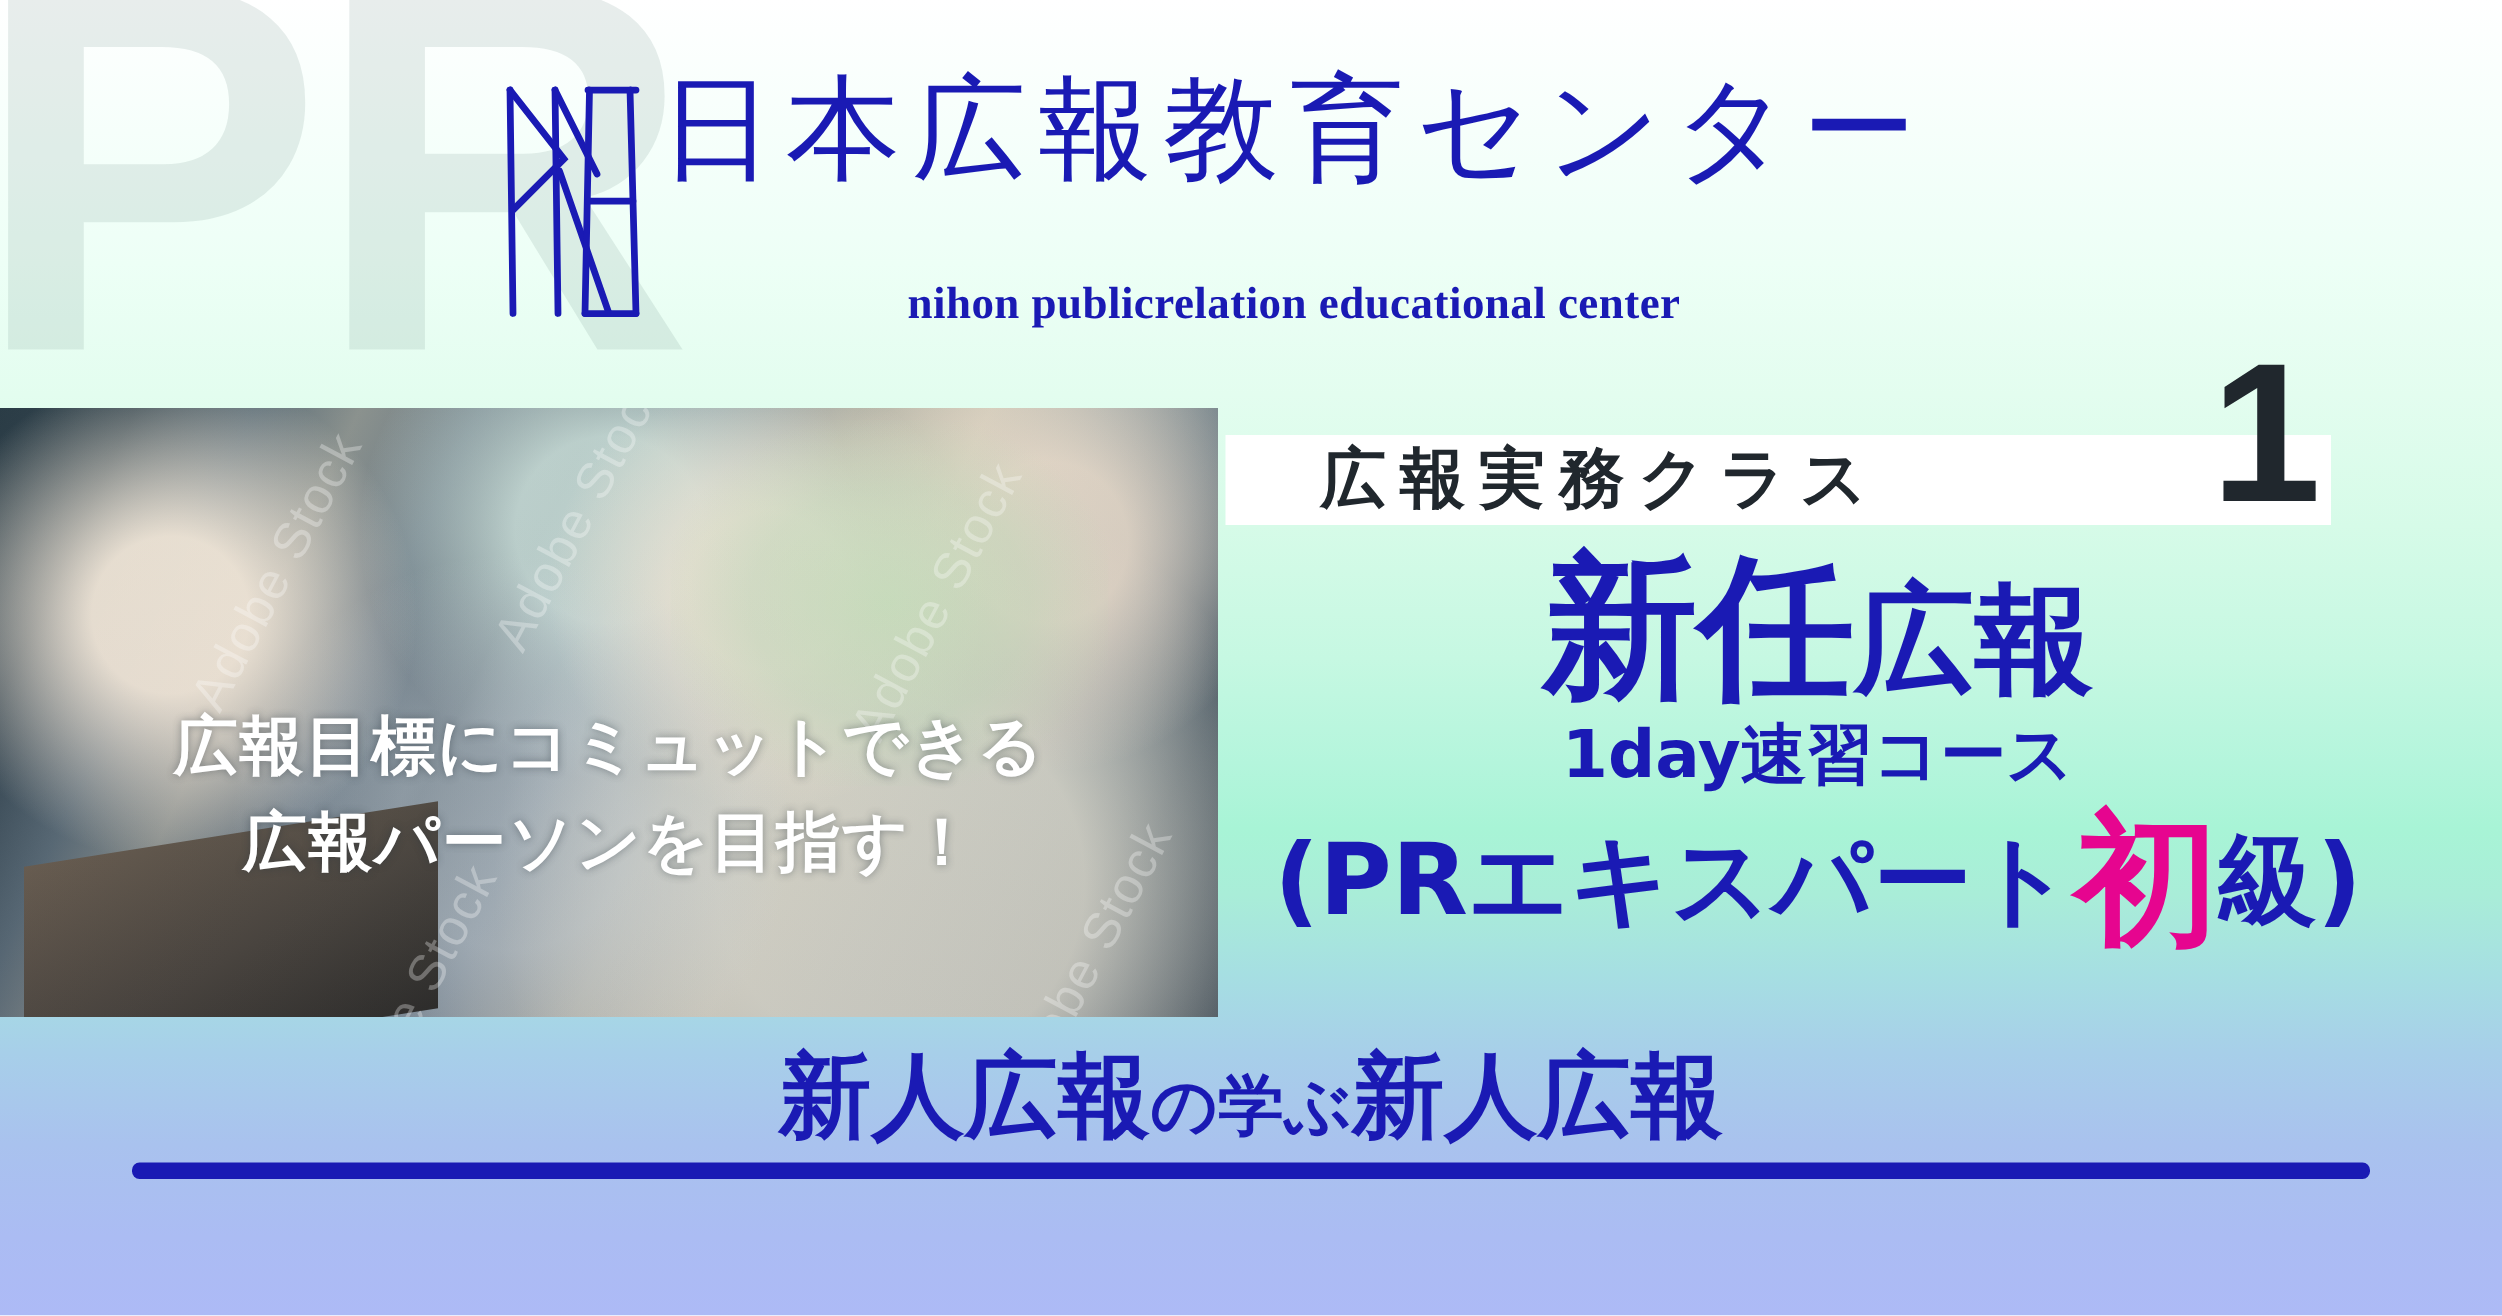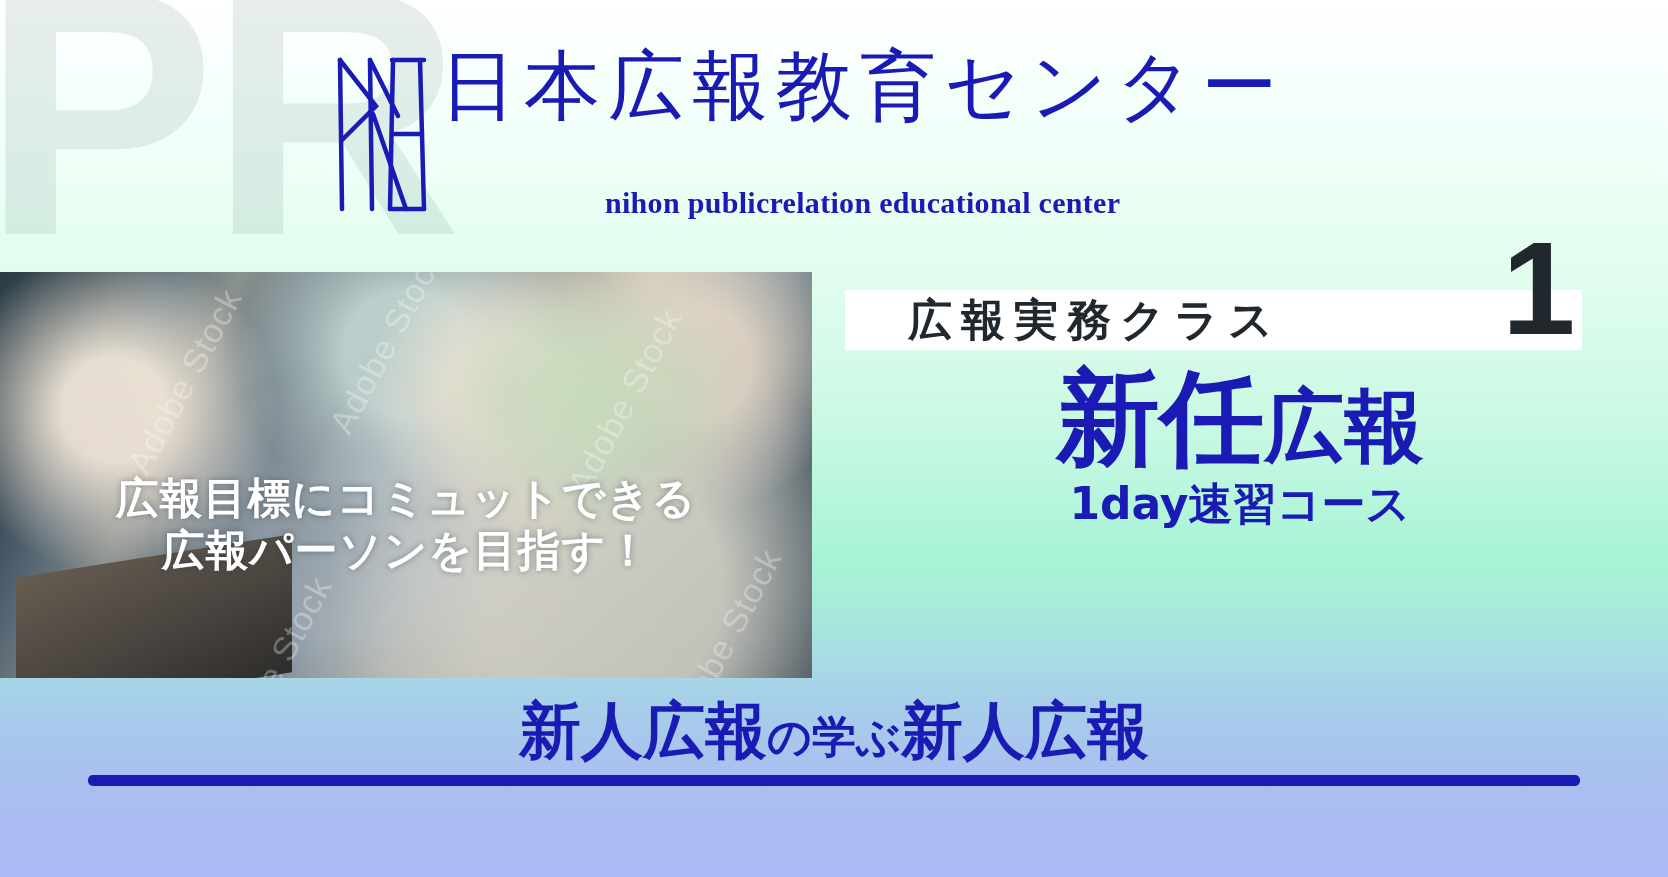--- a/index.html
+++ b/index.html
@@ -152,26 +152,26 @@
     text-align:center;
     z-index:5;
     font-family:"DejaVu Sans", sans-serif;
     font-weight:bold;
     color:#ffffff;
     font-size:43px;
     line-height:1.22;
     letter-spacing:1px;
     text-shadow:0 0 6px rgba(40,50,60,0.45);
   }
-  .photo-caption .l2{ display:block; }
+  .photo-caption .l2{ display:block;margin-top:12px; }
 
   
   .right-col{
     position:absolute;
-    left:812px; top:230px;
+    left:784px; top:230px;
     width:856px;
     z-index:4;
   }
 
   .class-banner-wrap{
     position:relative;
     height:120px;
   }
   .class-banner{
     position:absolute;
@@ -320,20 +320,21 @@
       <span class="class-banner-label">広報実務クラス</span>
       <span class="class-number">1</span>
     </div>
 
     <div class="headline">
       <span class="big">新任</span><span class="mid">広報</span>
     </div>
 
     <div class="subline">1day速習コース</div>
 
+    <div class="credline"><span>(</span><span>PRエキスパート</span><span class="pink">初</span><span>級</span><span>)</span></div>
 
   </div>
 
   <div class="tagline"><span class="t-big">新人広報</span><span class="t-small">の学ぶ</span><span class="t-big">新人広報</span></div>
 
   <div class="rule"></div>
 
 </div>
 
 </body></html>

